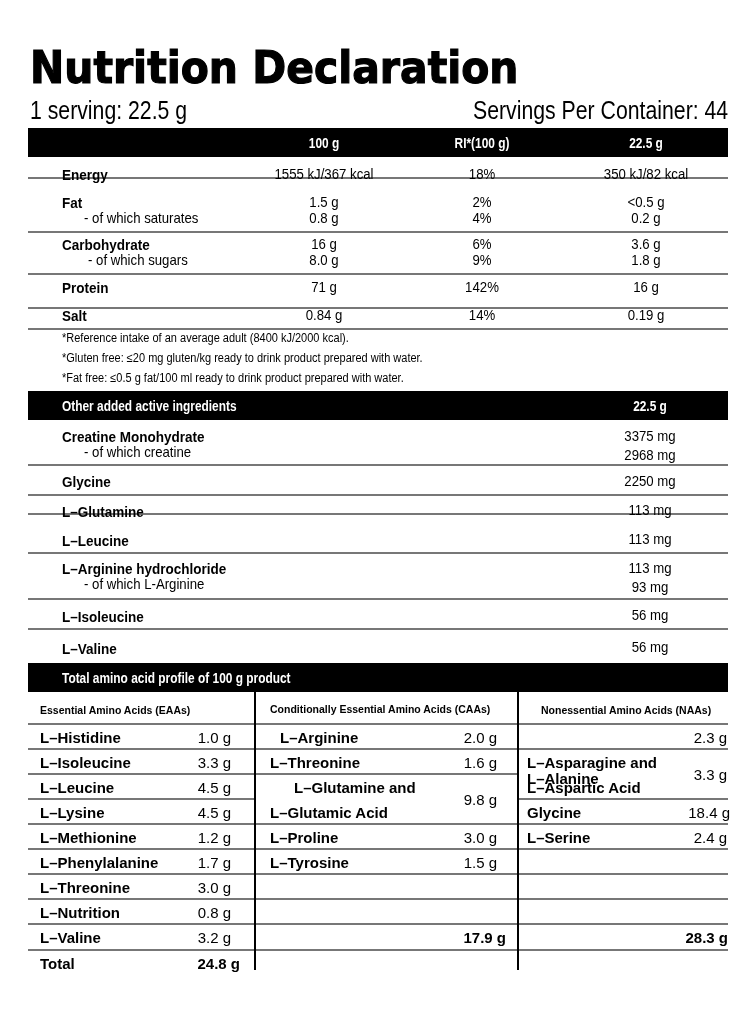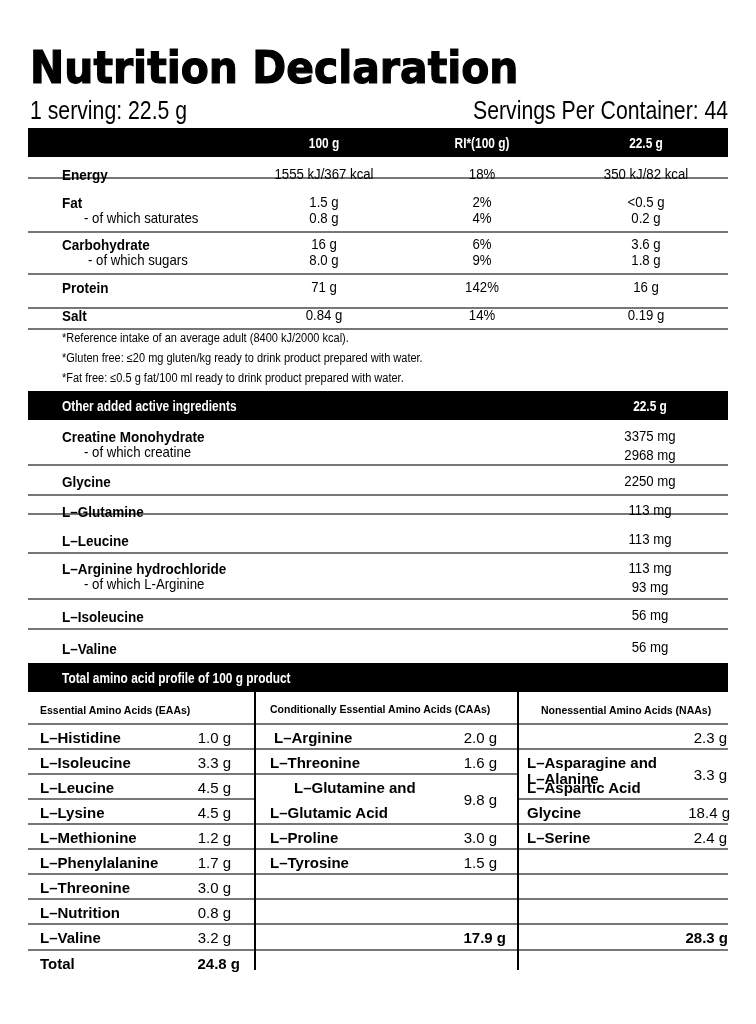--- a/index.html
+++ b/index.html
@@ -187,21 +187,21 @@
   <div class="aval" style="right:525px;top:879px;">3.0 g</div>
   <div class="aname" style="left:40px;top:904px;">L–Nutrition</div>
   <div class="aval" style="right:525px;top:904px;">0.8 g</div>
   <div class="aname" style="left:40px;top:929px;">L–Valine</div>
   <div class="aval" style="right:525px;top:929px;">3.2 g</div>
   <div class="aname" style="left:40px;top:955px;">Total</div>
   <div class="aval" style="right:516px;top:955px;font-weight:bold;">24.8 g</div>
 </div>
 
 <div>
-  <div class="aname" style="left:274px;top:729px;">L–Arginine</div>
+  <div class="aname" style="left:280px;top:729px;">L–Arginine</div>
   <div class="aval" style="right:259px;top:729px;">2.0 g</div>
   <div class="aname" style="left:270px;top:754px;">L–Threonine</div>
   <div class="aval" style="right:259px;top:754px;">1.6 g</div>
   <div class="aname" style="left:270px;top:779px;margin-left:24px;">L–Glutamine and</div>
   <div class="aname" style="left:270px;top:804px;">L–Glutamic Acid</div>
   <div class="aval" style="right:259px;top:791px;text-align:center;">9.8 g</div>
   <div class="aname" style="left:270px;top:829px;">L–Proline</div>
   <div class="aval" style="right:259px;top:829px;">3.0 g</div>
   <div class="aname" style="left:270px;top:854px;">L–Tyrosine</div>
   <div class="aval" style="right:259px;top:854px;">1.5 g</div>

